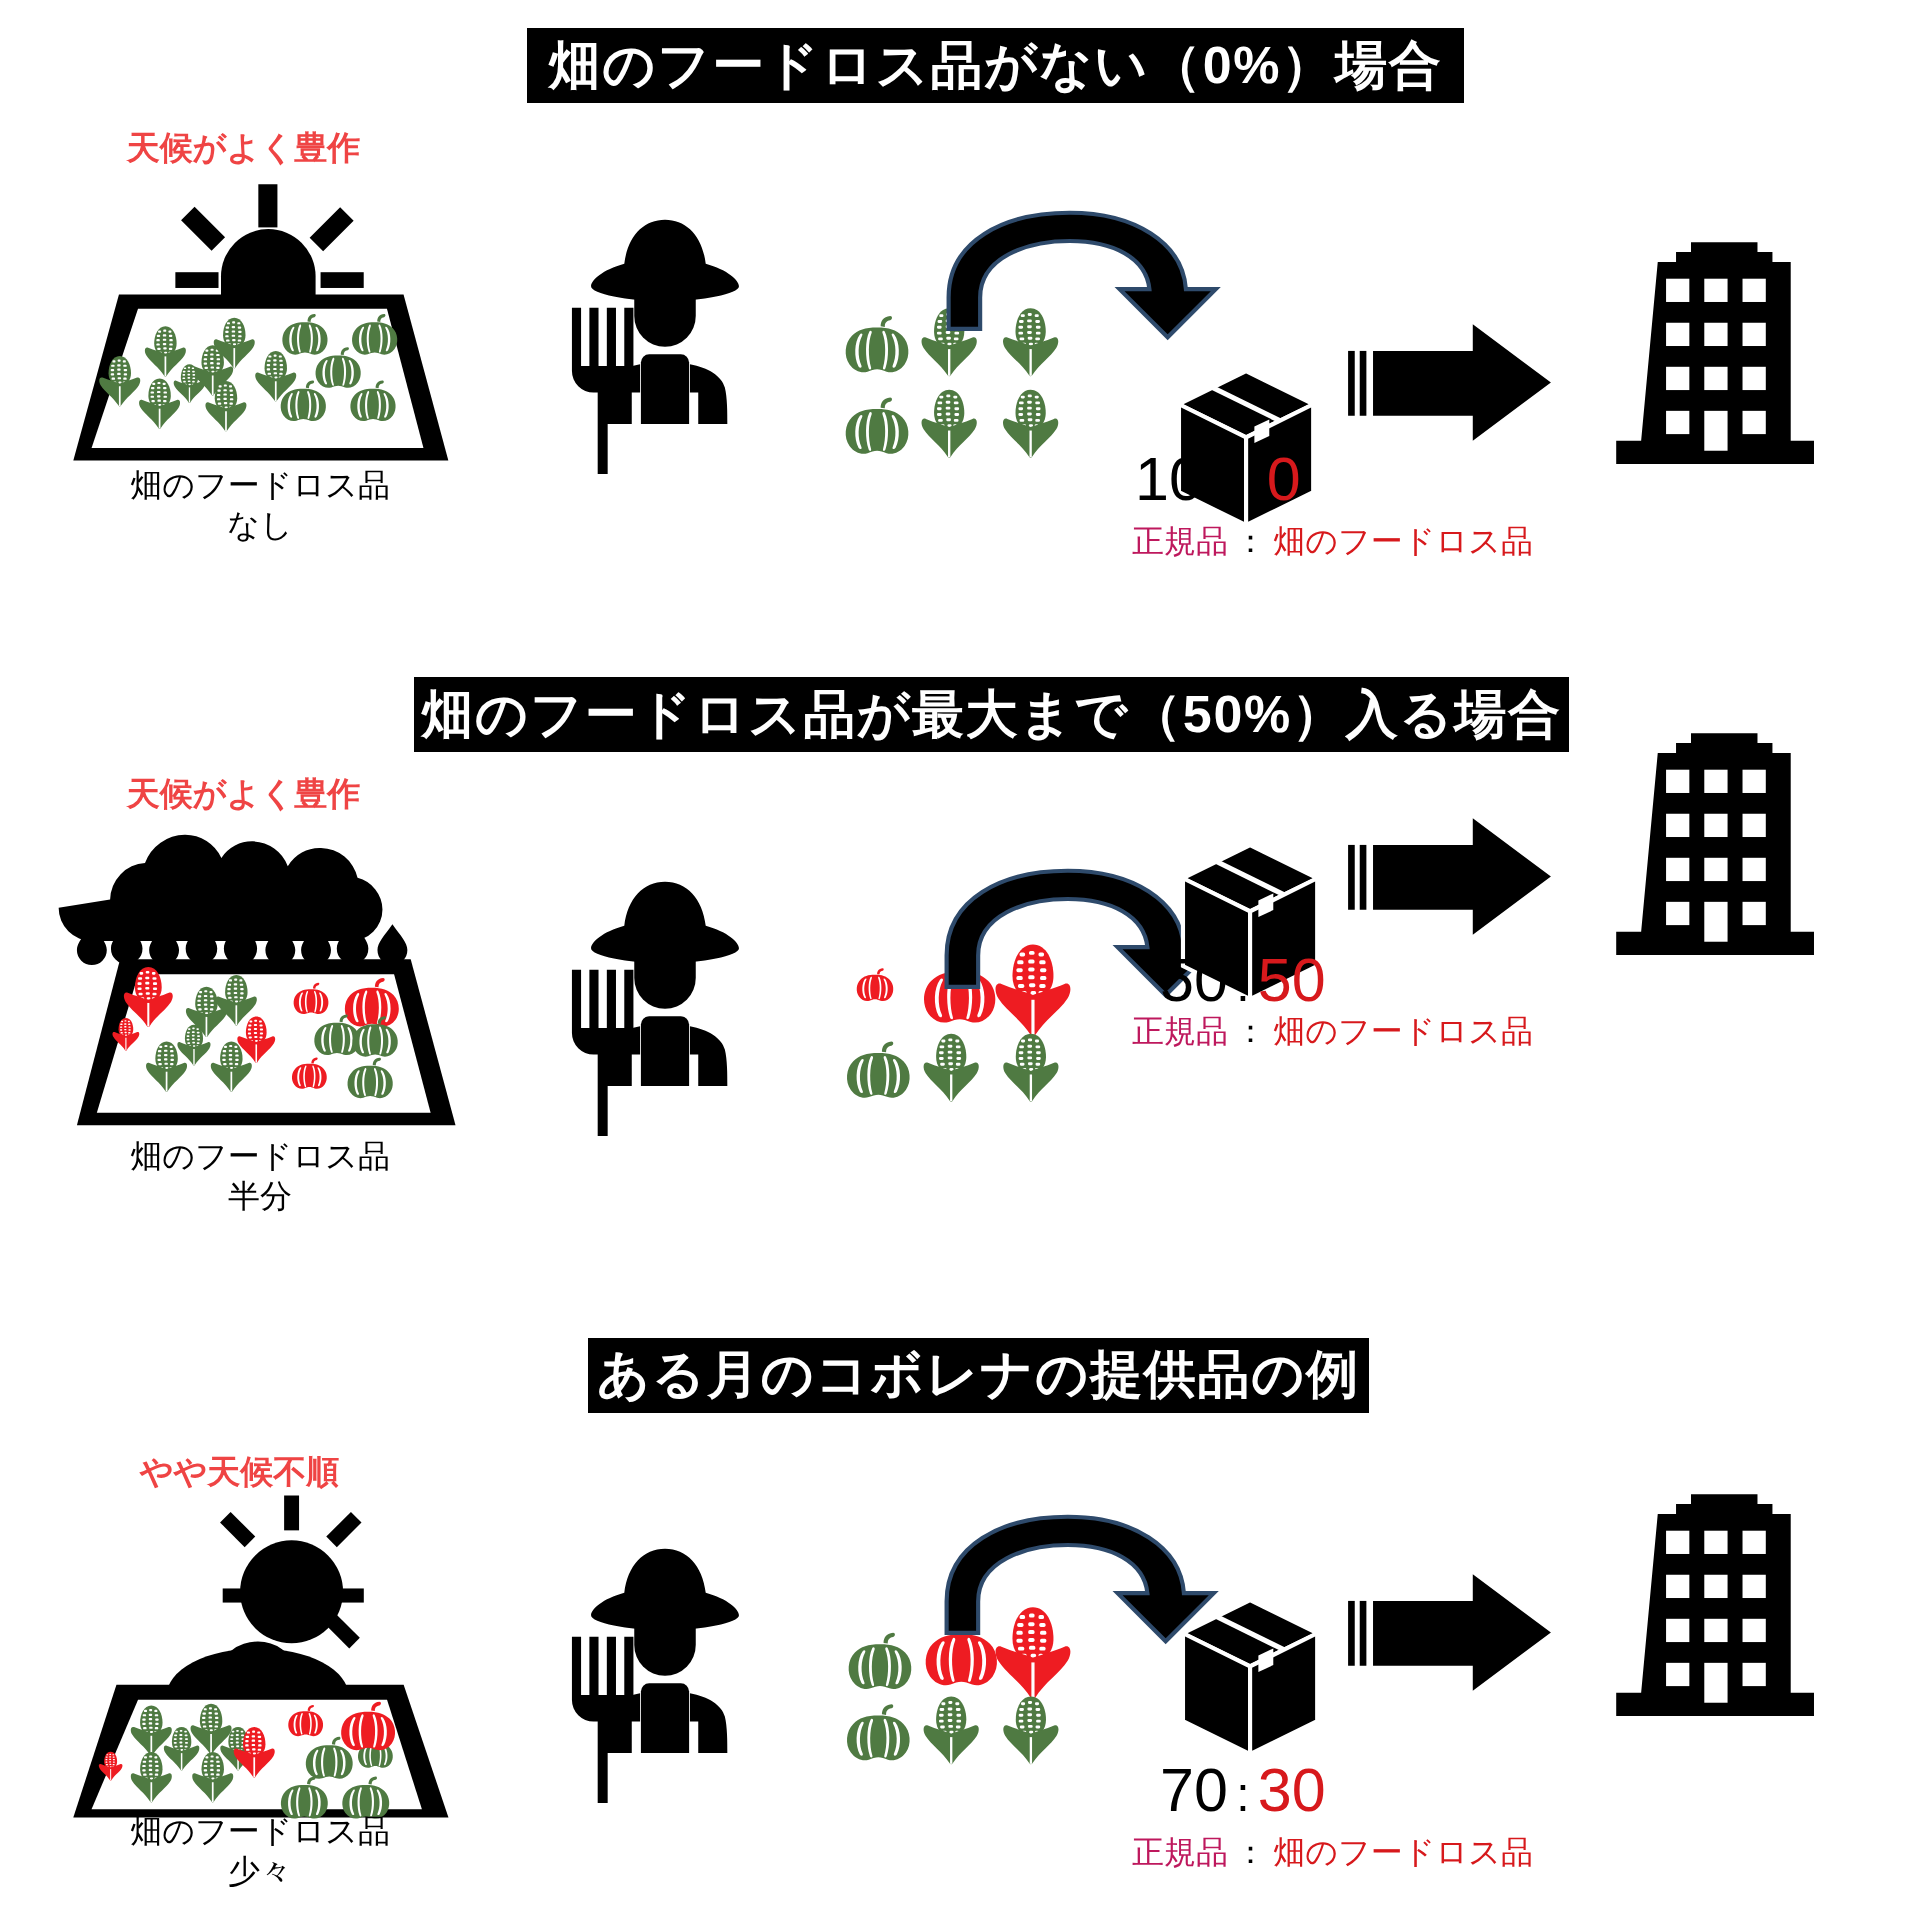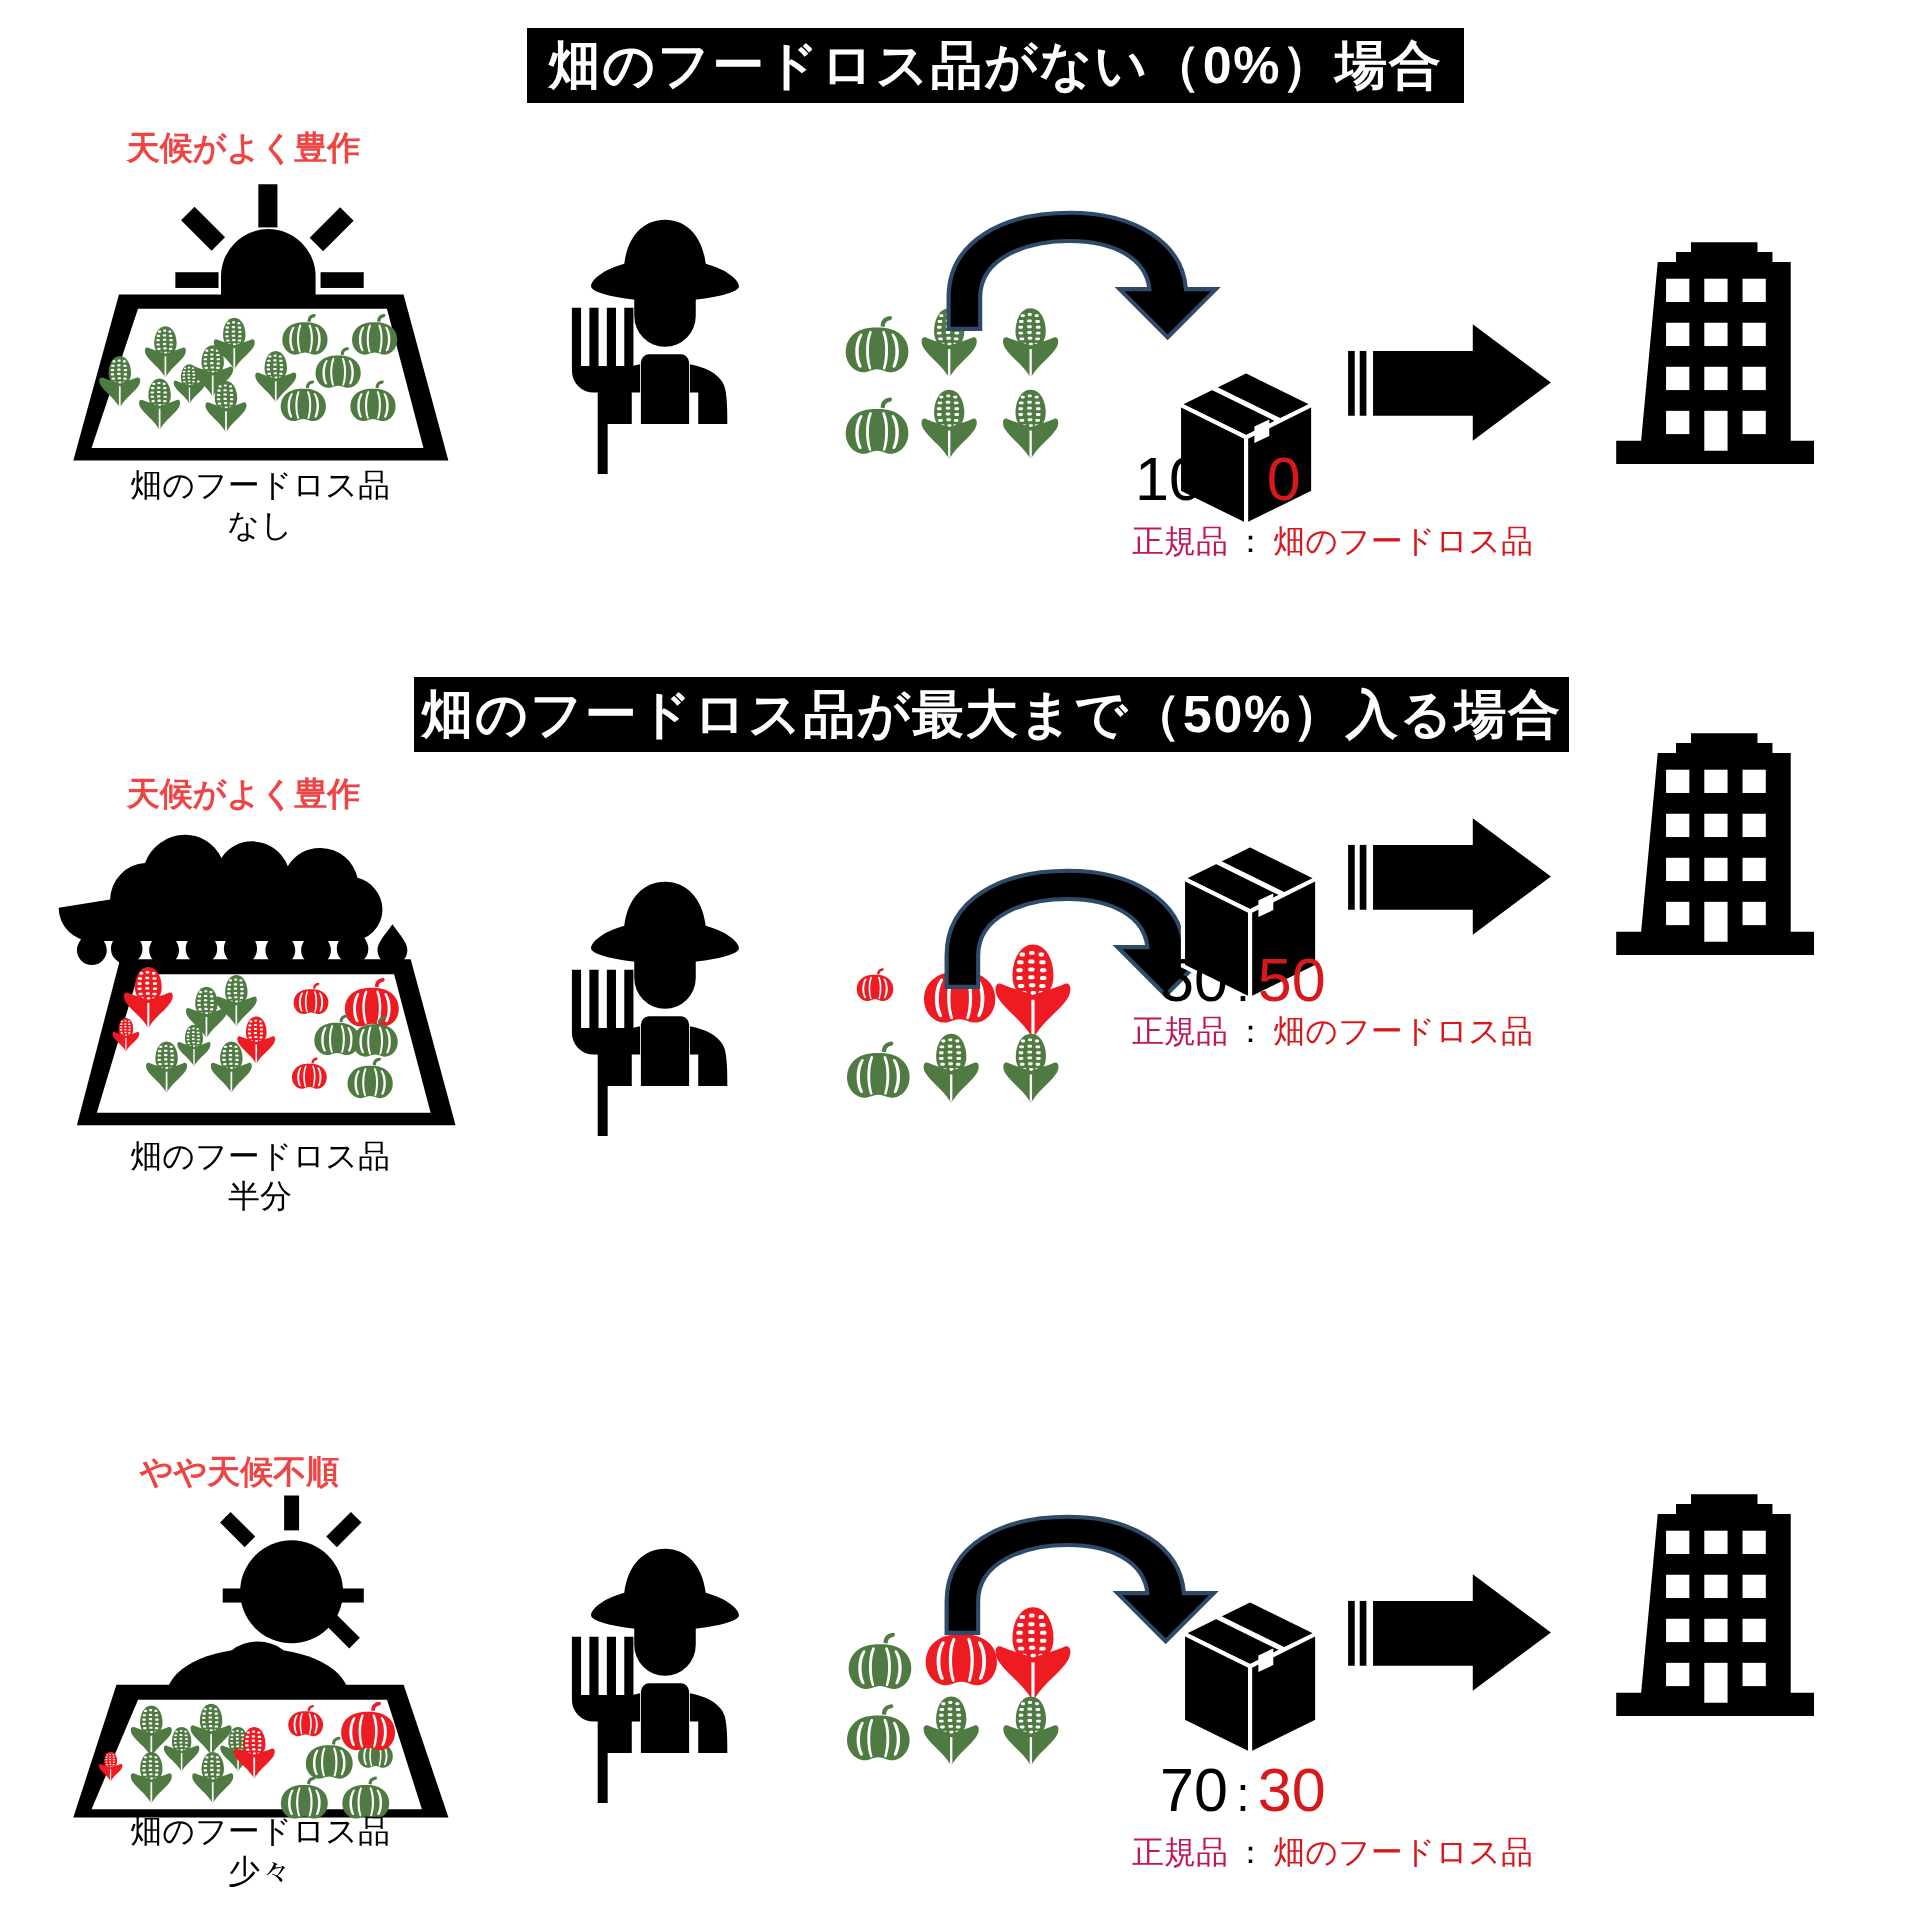--- a/index.html
+++ b/index.html
@@ -451,20 +451,21 @@
           <rect x="134" y="161" width="28" height="28"></rect>
         <rect x="42" y="214" width="28" height="28"></rect>
           <rect x="88" y="214" width="28" height="48"></rect>
           <rect x="134" y="214" width="28" height="28"></rect>
       </g>
     </svg>
   </div>
 
   <div class="row" style="top:1321px;height:607px;">
 
+    <div class="banner" style="left:573px;top:16.6px;width:781px;height:75px;">ある月のコボレナの提供品の例</div>
 
     <div class="weather-caption" style="left:75px;top:129px;width:299px;">やや天候不順</div>
 
     <svg class="abs" style="left:50px;top:166px;" width="415" height="349" viewBox="0 0 500 420">
       <g fill="#000">
         <rect x="264" y="10" width="18" height="42"></rect>
         <rect x="199" y="30" width="18" height="42" transform="rotate(-45 208 51)"></rect>
         <rect x="327" y="30" width="18" height="42" transform="rotate(45 336 51)"></rect>
         <rect x="190" y="122" width="42" height="17"></rect>
         <rect x="318" y="122" width="42" height="17"></rect>

